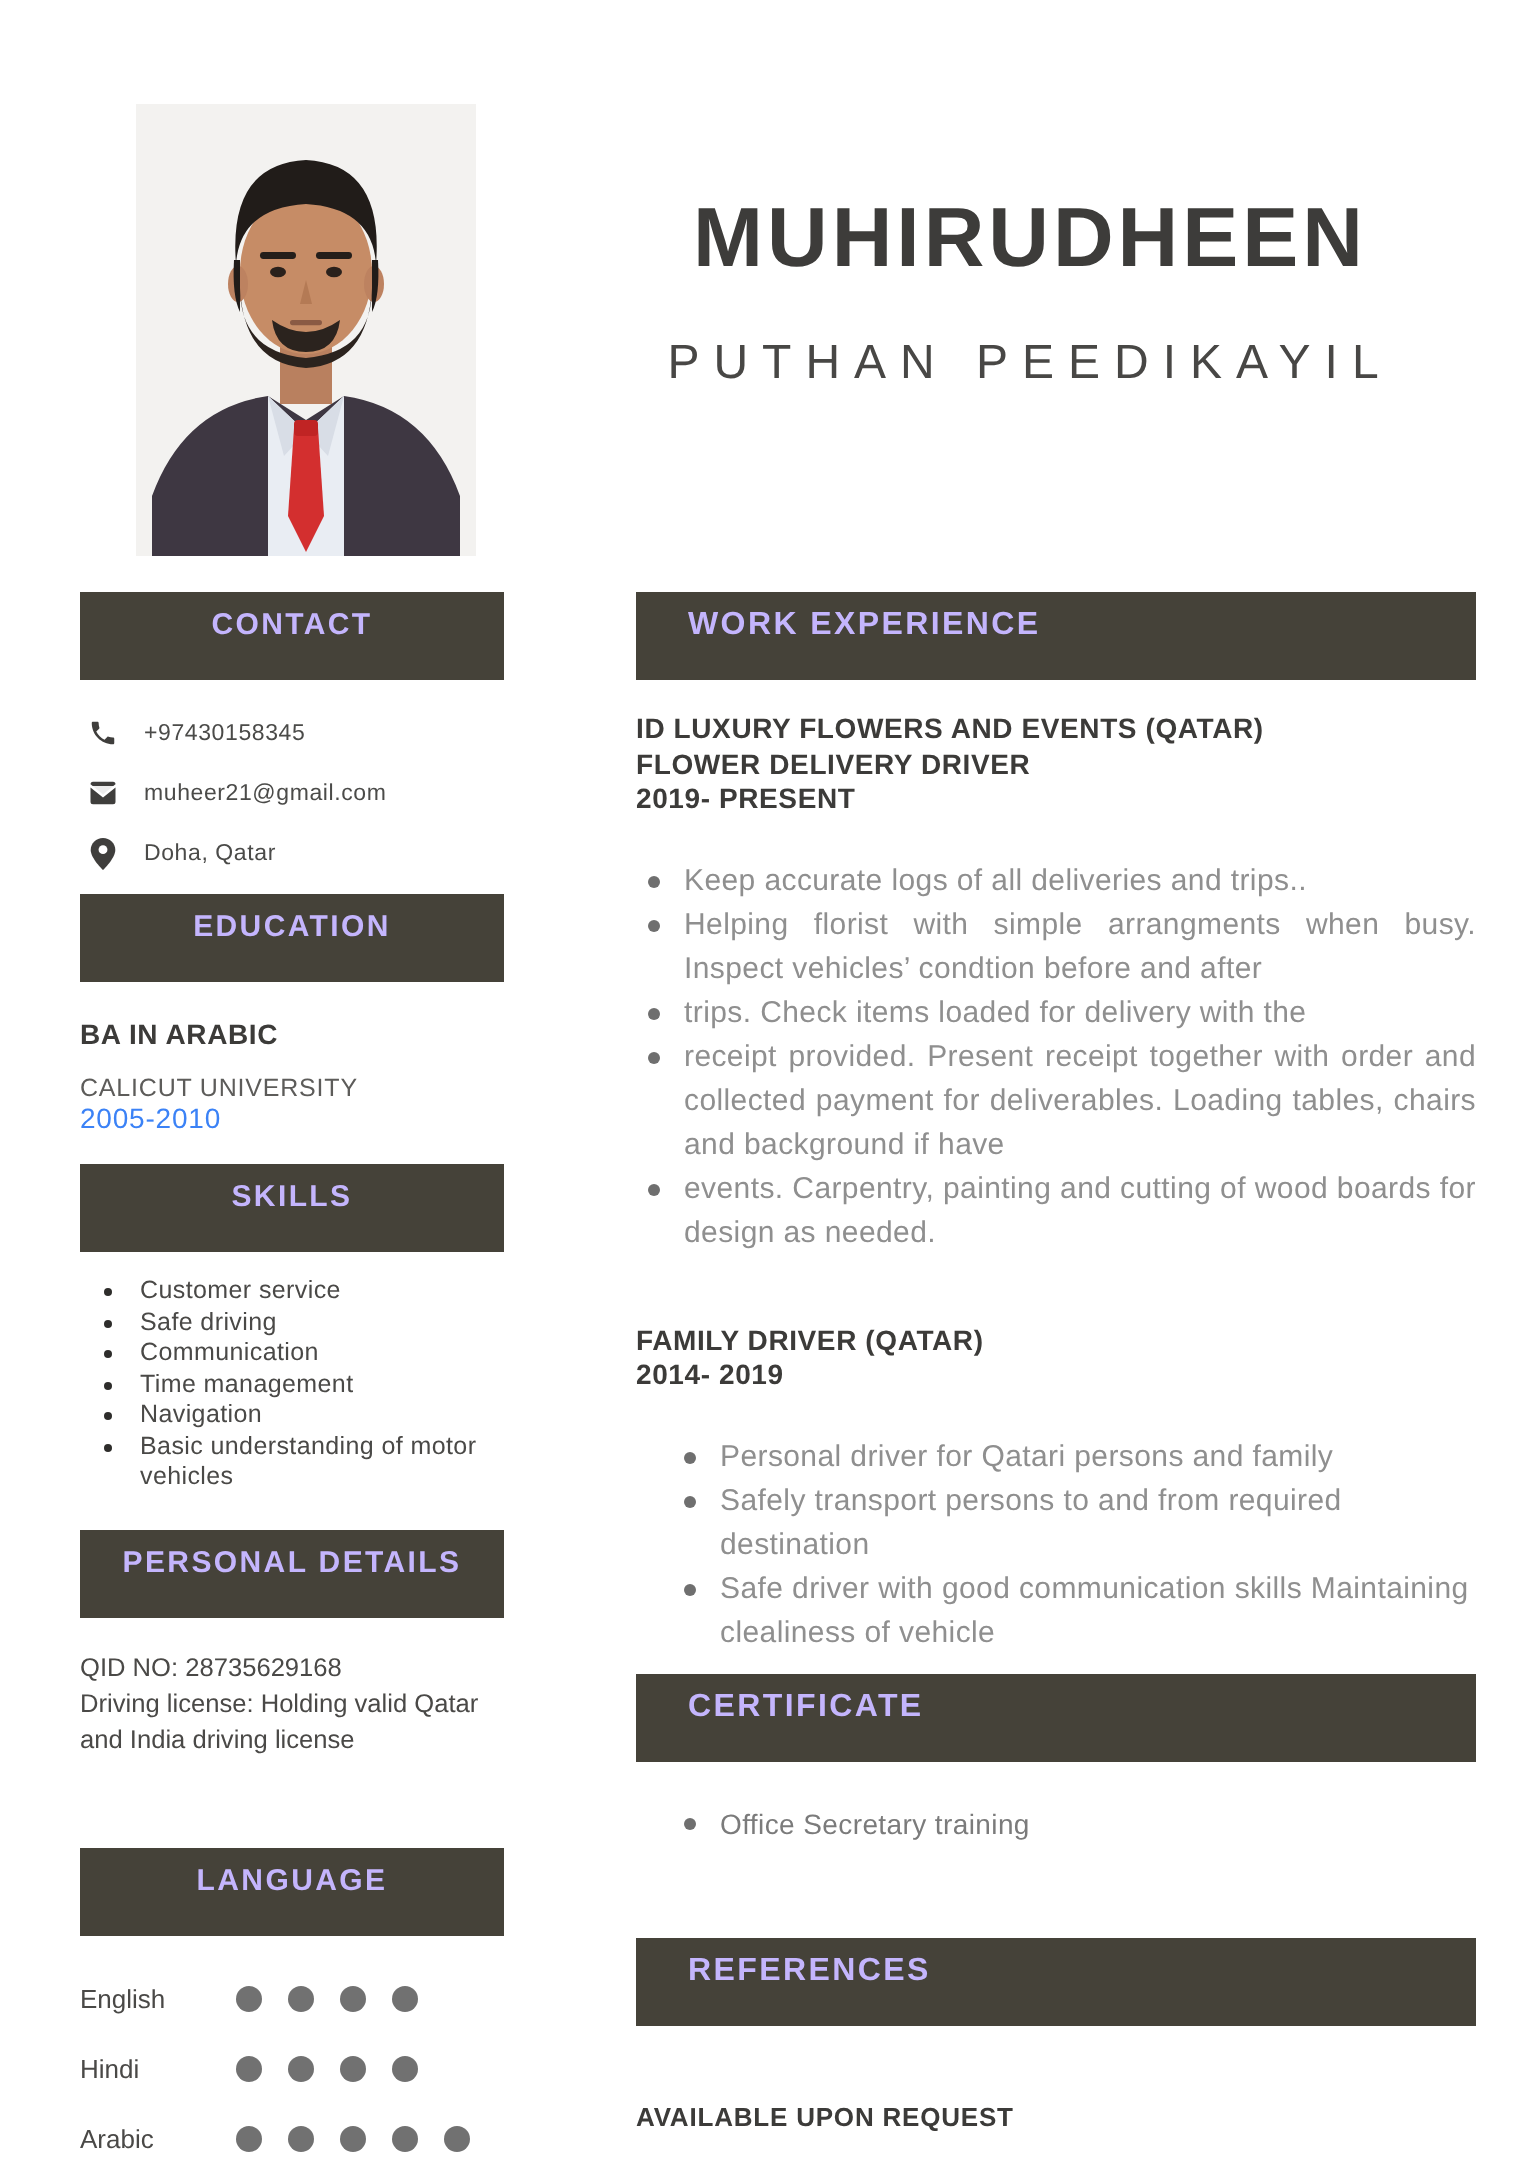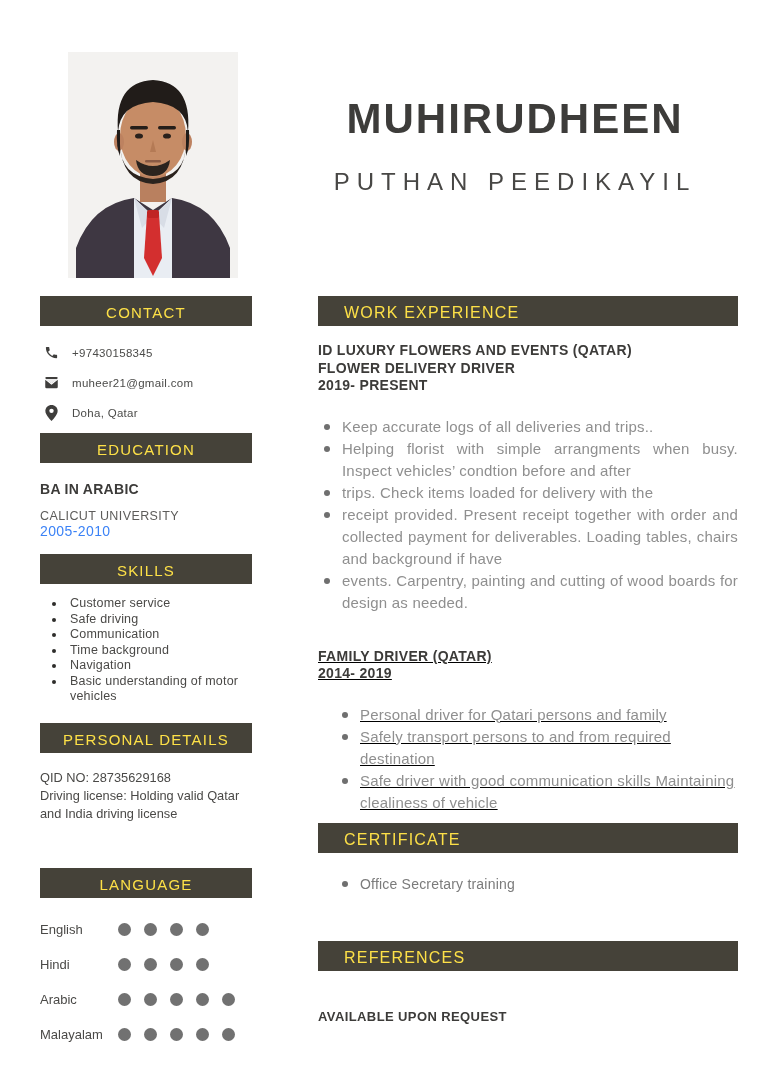--- a/index.html
+++ b/index.html
@@ -9,21 +9,21 @@
   }
   
   .photo{position:absolute;left:68px;top:52px;width:170px;height:226px;}
   .name-block{position:absolute;left:280px;top:96px;width:470px;text-align:center;}
   .first-name{font-size:42px;font-weight:800;color:#3d3c3a;letter-spacing:2px;line-height:1.1;}
   .last-name{margin-top:26px;font-size:24px;font-weight:400;color:#484745;letter-spacing:7px;}
   
   .col-left{position:absolute;left:40px;top:296px;width:212px;}
   .col-right{position:absolute;left:318px;top:296px;width:420px;}
   
-  .bar{height:30px;line-height:34px;background:#454239;color:#fde047;font-weight:400;
+  .bar{height:44px;line-height:34px;background:#454239;color:#c4b5fd;font-weight:700;
        font-size:15px;letter-spacing:1.2px;}
   .bar.centered{text-align:center;}
   .bar.padded{padding-left:26px;font-size:16px;}
   
   .contact-list{margin-top:17px;margin-bottom:10px;}
   .contact-row{display:flex;align-items:center;margin-bottom:11px;min-height:19px;}
   .contact-row svg{flex:0 0 15px;margin-left:4px;margin-right:13px;}
   .contact-text{font-size:11.5px;color:#4b4b49;letter-spacing:0.3px;}
   
   .edu{margin-top:18px;margin-bottom:15px;}
@@ -40,21 +40,21 @@
   .personal{margin-top:16px;margin-bottom:14px;font-size:12.8px;color:#4a4947;line-height:17.5px;}
   .personal div{margin-bottom:1px;}
   
   .lang-list{margin-top:14px;}
   .lang-row{display:flex;align-items:center;height:35px;}
   .lang-name{width:78px;font-size:13px;color:#4a4947;}
   .lang-dots{display:flex;gap:13px;}
   .lang-dot{width:13px;height:13px;border-radius:50%;background:#717171;}
   
   .job{margin-top:16px;}
-  .job + .job{margin-top:34px;text-decoration:underline;}
+  .job + .job{margin-top:34px;}
   .job-heading{font-size:14px;font-weight:700;color:#3c3b39;line-height:17.5px;letter-spacing:0.3px;}
   .bullets{margin:21px 0 0 0;padding:0;list-style:none;}
   .bullets li{position:relative;padding-left:24px;font-size:15px;color:#8f8f8f;
               line-height:22px;letter-spacing:0.2px;}
   .bullets.justified li{text-align:justify;}
   .bullets .b-dot{position:absolute;left:6px;top:8px;width:6px;height:6px;border-radius:50%;
                   background:#6f6f6f;}
   .bullets.inset{padding-left:18px;}
   
   .cert-bar{margin-top:9px;}
@@ -145,21 +145,21 @@
       <div class="edu-school">CALICUT UNIVERSITY</div>
       <div class="edu-years">2005-2010</div>
     </div>
 
     <div class="bar centered">SKILLS</div>
 
     <ul class="skills-list" id="skills-list">
         <li><span class="dot-marker"></span><span>Customer service</span></li>
         <li><span class="dot-marker"></span><span>Safe driving</span></li>
         <li><span class="dot-marker"></span><span>Communication</span></li>
-        <li><span class="dot-marker"></span><span>Time background</span></li>
+        <li><span class="dot-marker"></span><span>Time management</span></li>
         <li><span class="dot-marker"></span><span>Navigation</span></li>
         <li><span class="dot-marker"></span><span>Basic understanding of motor vehicles</span></li>
       </ul>
 
     <div class="bar centered">PERSONAL DETAILS</div>
 
     <div class="personal" id="personal-lines">
         <div>QID NO: 28735629168</div>
         <div>Driving license: Holding valid Qatar and India driving license</div>
       </div>

